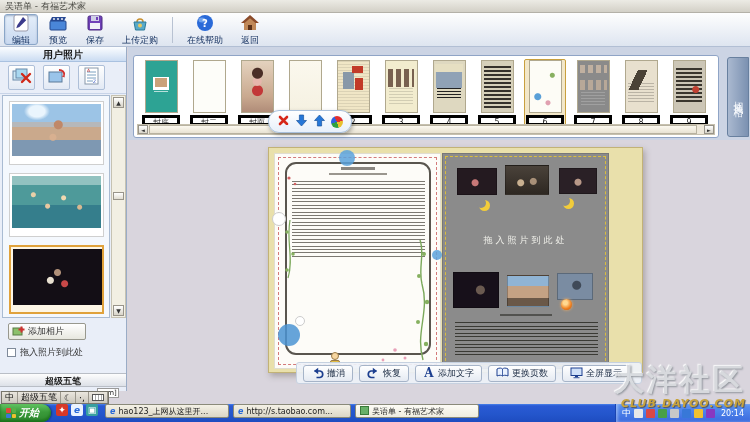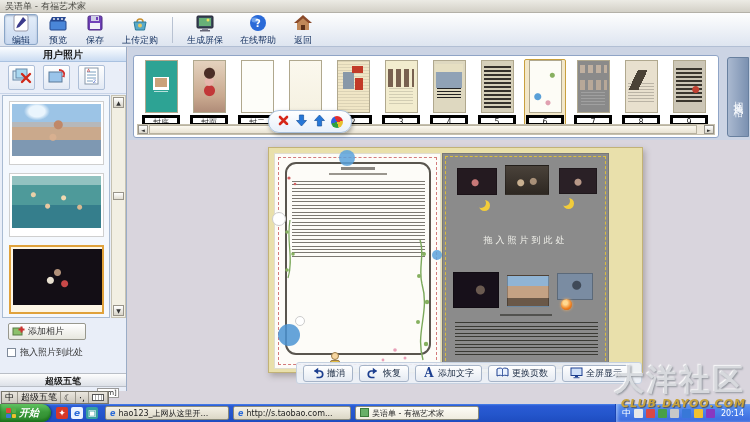--- a/index.html
+++ b/index.html
@@ -103,21 +103,21 @@
 .actionbar{position:absolute;left:168px;top:222px;width:346px;height:22px;background:rgba(238,242,248,.92);border:1px solid #c6d1e0;border-radius:3px;display:flex;align-items:center;gap:6px;padding:0 6px;z-index:10}
 .abtn{height:17px;background:linear-gradient(#ffffff,#e5eaf2);border:1px solid #a6b4c8;border-radius:3px;font-size:9px;color:#1c2c44;display:flex;align-items:center;gap:3px;padding:0 7px;white-space:nowrap}
 
 
 .ime{position:absolute;left:1px;top:391px;height:13px;display:flex;border:1px solid #77756b;font-size:9px;color:#111;z-index:20;background:#d6d2c8}
 .ime .seg{padding:0 3px;border-right:1px solid #9a968c;display:flex;align-items:center;gap:1px;background:linear-gradient(#eae6de,#cbc7bd);white-space:nowrap}
 .kbd{width:12px;height:7px;border:1px solid #555;background:repeating-linear-gradient(90deg,#fff 0 2px,#aaa 2px 3px)}
 .stray{position:absolute;left:97px;top:388px;font-size:7px;color:#222;background:#fff;padding:0 1px;border:1px solid #999;z-index:19;line-height:8px}
 
 
-.taskbar{position:absolute;left:0;top:404px;width:750px;height:18px;background:linear-gradient(#4b83ea 0%,#2a5ad4 10%,#2456cc 55%,#1e4cc0 100%);display:flex;align-items:center;z-index:40}
+.taskbar{position:absolute;left:0;top:404px;width:750px;height:18px;background:linear-gradient(#4b83ea 0%,#2a5ad4 10%,#2456cc 55%,#1e4cc0 100%);display:flex;align-items:flex-start;z-index:40}
 .start{height:18px;padding:0 12px 0 6px;background:linear-gradient(#62c462,#3a9a3a 45%,#2f8a2f);border-radius:0 9px 9px 0;color:#fff;font-weight:bold;font-style:italic;font-size:10px;display:flex;align-items:center;gap:3px;box-shadow:inset 0 -2px 3px #1a701a,1px 0 2px rgba(0,0,0,.4)}
 .winflag{width:10px;height:10px;display:grid;grid-template-columns:1fr 1fr;gap:1px}
 .winflag i{border-radius:1px}
 .ql{display:flex;gap:3px;padding:0 5px;align-items:center}
 .qicon{width:12px;height:12px;border-radius:2px;font-size:9px;line-height:12px;text-align:center;font-weight:bold}
 .task{height:14px;margin:0 2px;background:linear-gradient(#f4f1e6,#dbd7c6);border:1px solid #8a8a7a;border-radius:2px;font-size:8px;color:#222;display:flex;align-items:center;gap:3px;padding:0 4px;overflow:hidden;white-space:nowrap}
 .task.active{background:linear-gradient(#fdfcf6,#efecdf)}
 .tray{margin-left:auto;height:18px;background:linear-gradient(#5b93f2,#3a6ade);border-left:1px solid #1a44b0;box-shadow:inset 2px 0 3px rgba(255,255,255,.35);display:flex;align-items:center;gap:3px;padding:0 6px;color:#fff;font-size:9px}
 .ticon{width:9px;height:9px;border-radius:1px;display:inline-block}
 .clock{font-size:8px;margin-left:3px}
@@ -176,32 +176,20 @@
             <path d="M4 9 h12 l-1.5 8 h-9 z" fill="#58aac8" stroke="#2a7a9a"></path>
             <circle cx="10" cy="12.5" r="2" fill="#e8c860"></circle>
           </svg>
         </span>
       <span>上传定购</span>
     </div>
     <div class="tsep"></div>
     <div class="tbtn">
       <span>
           <svg width="20" height="20">
-            <rect x="2" y="3" width="16" height="12" rx="1" fill="#3a4a5a" stroke="#223"></rect>
-            <rect x="4" y="5" width="12" height="8" fill="#68b078"></rect>
-            <circle cx="13" cy="7" r="1.5" fill="#f0e060"></circle>
-            <rect x="7" y="15" width="6" height="2" fill="#889"></rect>
-            <rect x="5" y="17" width="10" height="1.5" fill="#667"></rect>
-          </svg>
-        </span>
-      <span>生成屏保</span>
-    </div>
-    <div class="tbtn">
-      <span>
-          <svg width="20" height="20">
             <circle cx="10" cy="10" r="8" fill="#2a6ad8"></circle>
             <ellipse cx="7" cy="7" rx="3.5" ry="2.5" fill="#7aaaf0" opacity="0.85"></ellipse>
             <text x="10" y="14" font-size="10" font-weight="bold" fill="#fff" text-anchor="middle">?</text>
           </svg>
         </span>
       <span>在线帮助</span>
     </div>
     <div class="tbtn">
       <span>
           <svg width="20" height="20">
@@ -271,26 +259,26 @@
   </div>
 
   <div class="top-right">
     <div class="thumbpanel">
       <div class="thumbrow">
         <div class="tslot">
             <div class="tthumb k-back"></div>
             <div class="tlabel">封底</div>
           </div>
         <div class="tslot">
+            <div class="tthumb k-blank"></div>
+            <div class="tlabel">封二</div>
+          </div>
+        <div class="tslot">
             <div class="tthumb k-front"></div>
             <div class="tlabel">封面</div>
-          </div>
-        <div class="tslot">
-            <div class="tthumb k-blank"></div>
-            <div class="tlabel">封二</div>
           </div>
         <div class="tslot">
             <div class="tthumb k-p1"></div>
             <div class="tlabel">1</div>
           </div>
         <div class="tslot">
             <div class="tthumb k-p2"></div>
             <div class="tlabel">2</div>
           </div>
         <div class="tslot">

